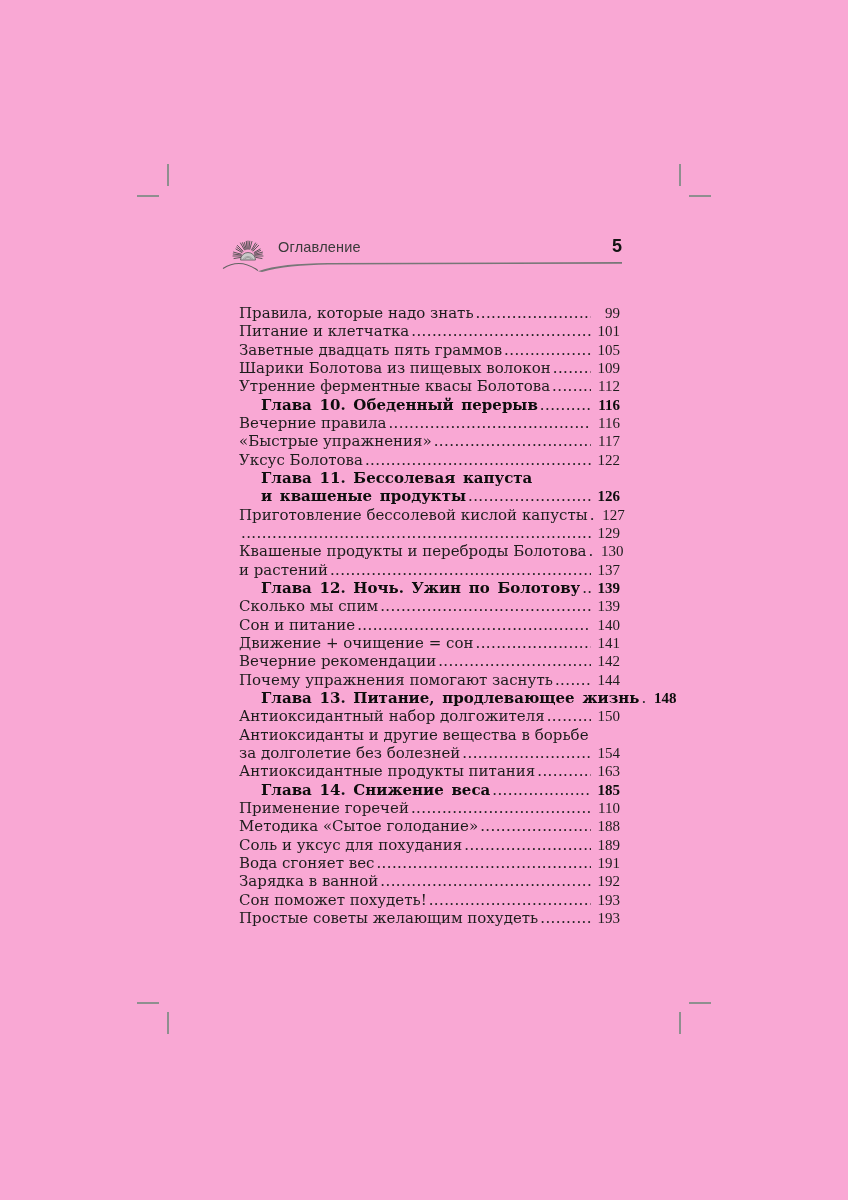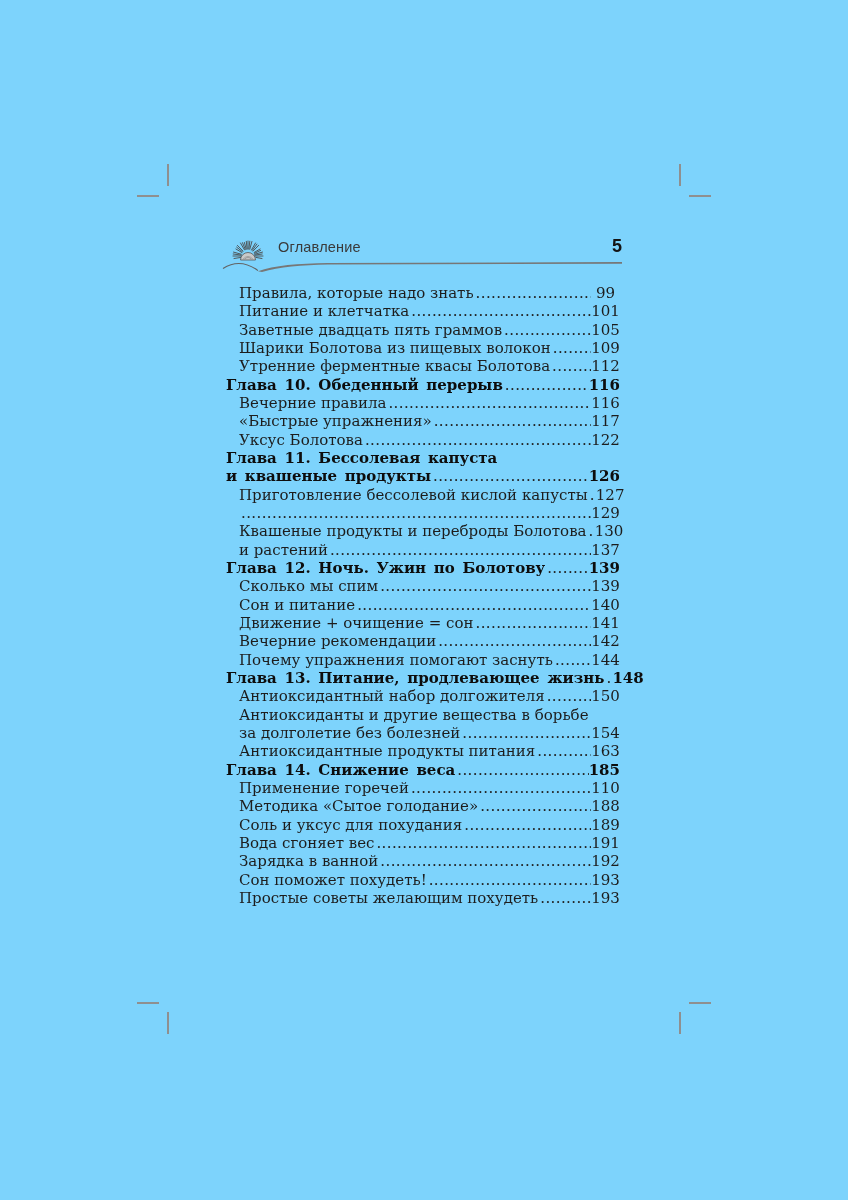--- a/index.html
+++ b/index.html
@@ -1,20 +1,20 @@
 <!DOCTYPE html>
 <html><head>
 <meta charset="utf-8">
 <style>
   html, body { margin: 0; padding: 0; background: #ffffff; }
   .sheet {
     position: relative;
     width: 848px;
     height: 1200px;
-    background: #7dd3fc;
+    background: #f9a8d4;
     overflow: hidden;
     font-family: "DejaVu Serif", serif;
   }
 
   
   .crop { position: absolute; background: #8f8f8f; }
   .crop.v { width: 1.5px; height: 22px; }
   .crop.h { width: 22px; height: 2px; }
 
   
@@ -27,39 +27,39 @@
   }
   .header-pagenum {
     position: absolute; left: 562px; top: 237px; width: 60px;
     text-align: right;
     font-family: "Liberation Sans", sans-serif;
     font-weight: bold; font-size: 18px; line-height: 19px; color: #141414;
   }
 
   
   .toc {
-    position: absolute; left: 226px; top: 284px; width: 394px;
+    position: absolute; left: 226px; top: 304px; width: 394px;
     font-size: 15px; color: #1d1d1d;
   }
   .toc-row {
     display: flex; align-items: baseline;
     height: 18.34px; line-height: 18.34px;
     white-space: nowrap;
   }
   .toc-row.sub { padding-left: 13px; }
-  .toc-row.chapter { font-weight: bold; color: #0d0d0d; word-spacing: 2.5px; }
+  .toc-row.chapter { font-weight: bold; color: #0d0d0d; word-spacing: 2.5px; margin-left: 35px; }
   .toc-row .t { flex: 0 0 auto; }
   .toc-row .leader {
     flex: 1 1 auto; min-width: 6px; overflow: hidden;
     padding-left: 2px;
     letter-spacing: 0.4px;
     font-weight: normal;
     color: #222222;
   }
-  .toc-row .pg { flex: 0 0 auto; min-width: 29px; text-align: center; }
+  .toc-row .pg { flex: 0 0 auto; min-width: 29px; text-align: right; font-family: Liberation Serif, serif; }
   .toc-row.chapter .pg { font-weight: bold; }
 </style>
 </head>
 <body>
 
 <div class="sheet">
 
   <div class="crop v" style="left:167px; top:164px;"></div>
   <div class="crop h" style="left:137px; top:195px;"></div>
   <div class="crop v" style="left:679px; top:164px;"></div>

